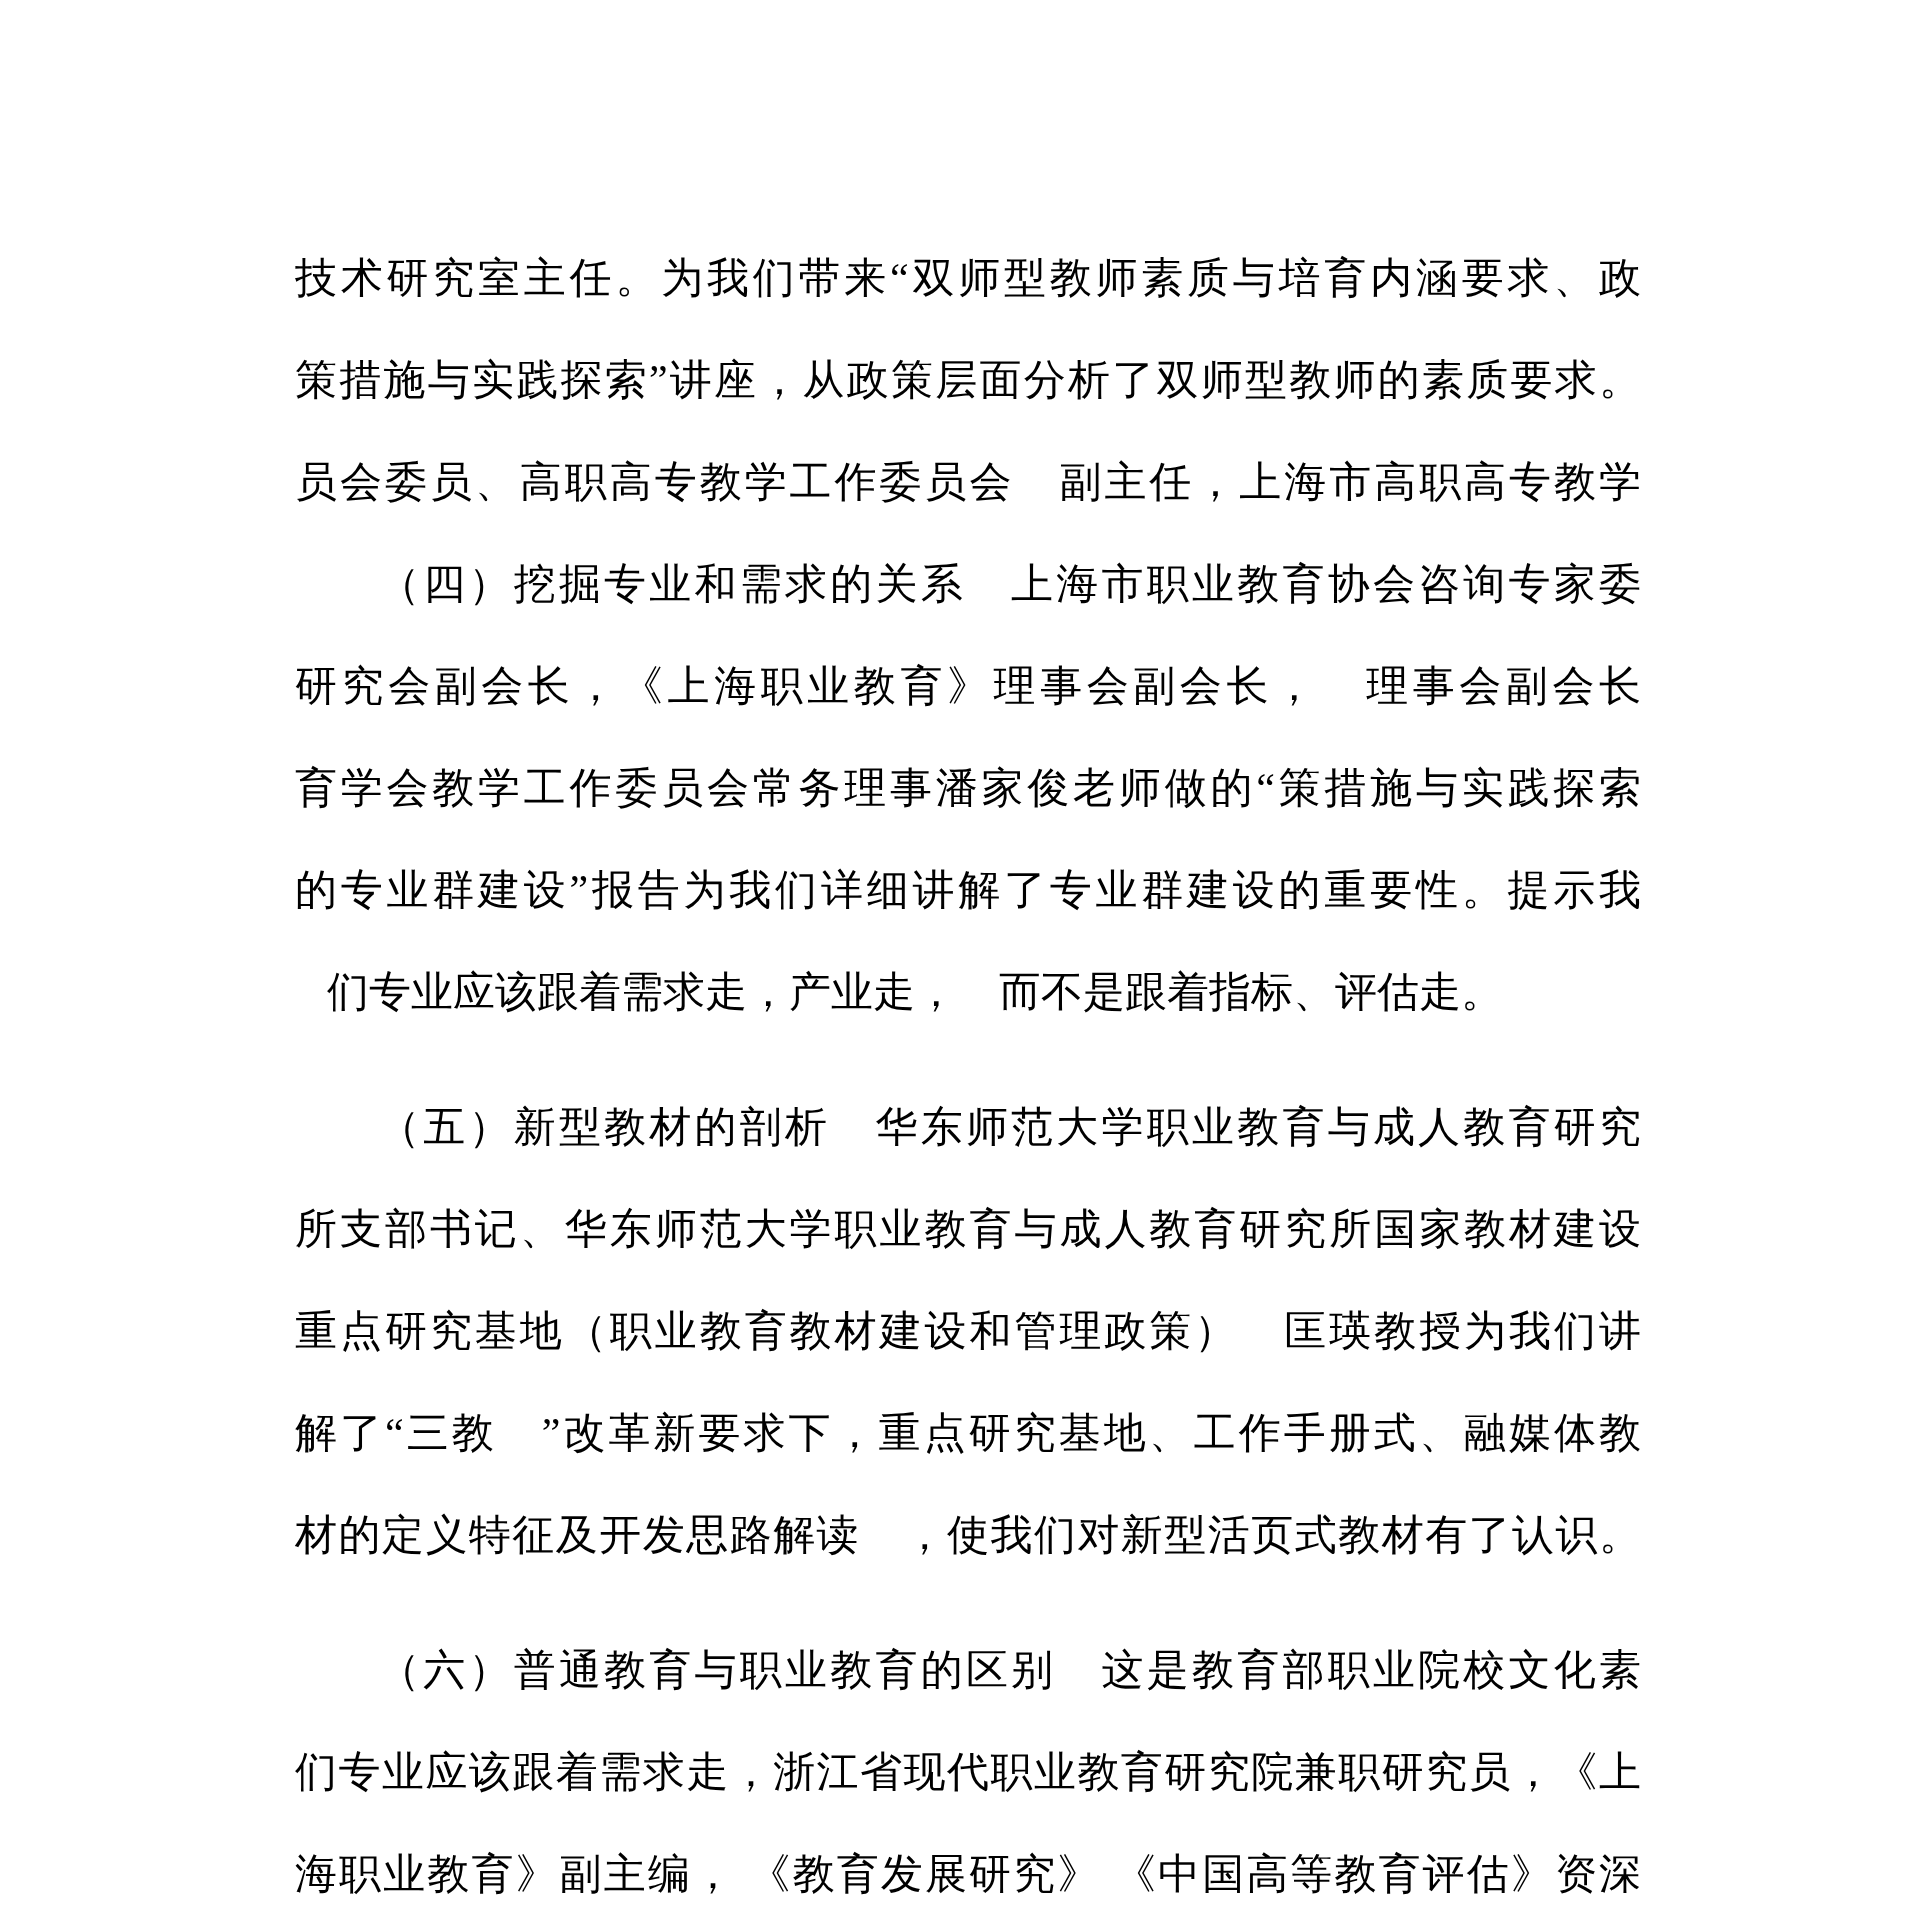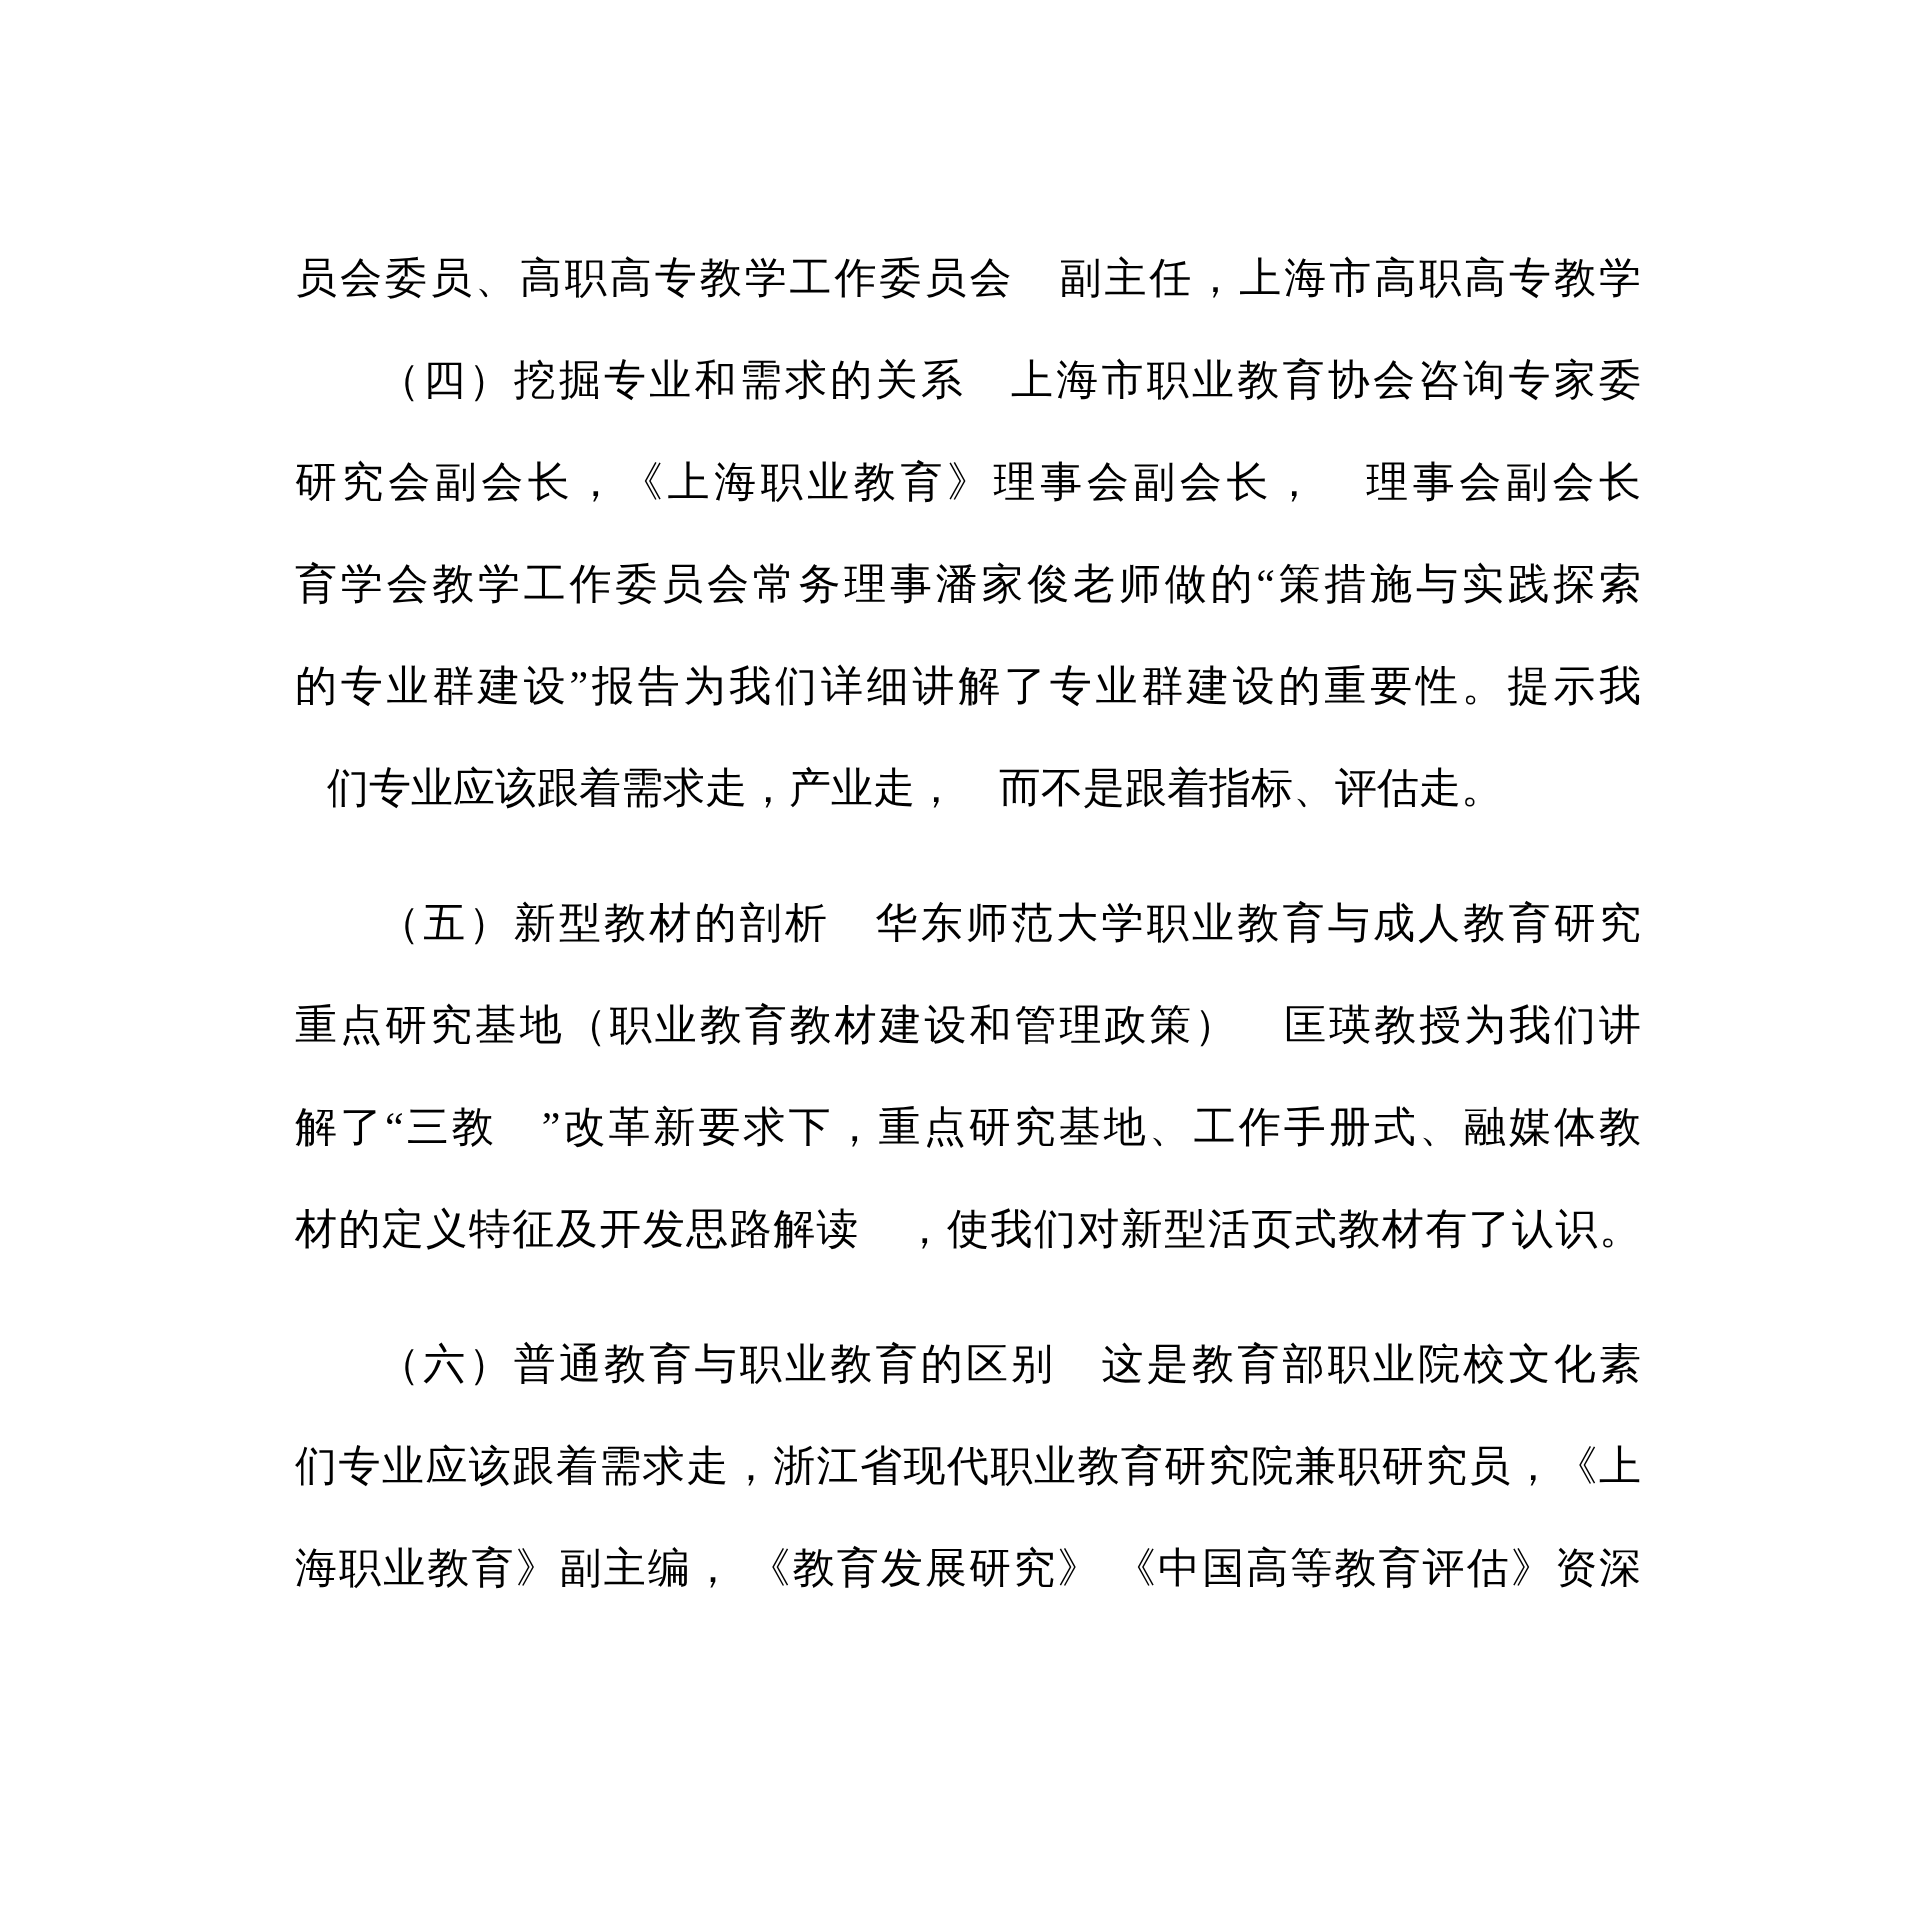--- a/index.html
+++ b/index.html
@@ -45,32 +45,37 @@
   .line.indent {
     text-indent: 83px;
   }
 </style>
 </head>
 <body>
 
 <div class="page">
   <div class="content">
 
+    <div class="para">
+      <div class="line">技术研究室主任。为我们带来“双师型教师素质与培育内涵要求、政</div>
+      <div class="line">策措施与实践探索”讲座，从政策层面分析了双师型教师的素质要求。</div>
+    </div>
 
     <div class="para">
       <div class="line">员会委员、高职高专教学工作委员会　副主任，上海市高职高专教学</div>
       <div class="line indent">（四）挖掘专业和需求的关系　上海市职业教育协会咨询专家委</div>
       <div class="line">研究会副会长，《上海职业教育》理事会副会长，　理事会副会长</div>
       <div class="line">育学会教学工作委员会常务理事潘家俊老师做的“策措施与实践探索</div>
       <div class="line">的专业群建设”报告为我们详细讲解了专业群建设的重要性。提示我</div>
       <div class="line plain">们专业应该跟着需求走，产业走，　而不是跟着指标、评估走。</div>
     </div>
 
     <div class="para spaced">
       <div class="line indent">（五）新型教材的剖析　华东师范大学职业教育与成人教育研究</div>
+      <div class="line">所支部书记、华东师范大学职业教育与成人教育研究所国家教材建设</div>
       <div class="line">重点研究基地（职业教育教材建设和管理政策）　匡瑛教授为我们讲</div>
       <div class="line">解了“三教　”改革新要求下，重点研究基地、工作手册式、融媒体教</div>
       <div class="line">材的定义特征及开发思路解读　，使我们对新型活页式教材有了认识。</div>
     </div>
 
     <div class="para spaced">
       <div class="line indent">（六）普通教育与职业教育的区别　这是教育部职业院校文化素</div>
       <div class="line">们专业应该跟着需求走，浙江省现代职业教育研究院兼职研究员，《上</div>
       <div class="line">海职业教育》副主编， 《教育发展研究》 《中国高等教育评估》资深</div>
 

